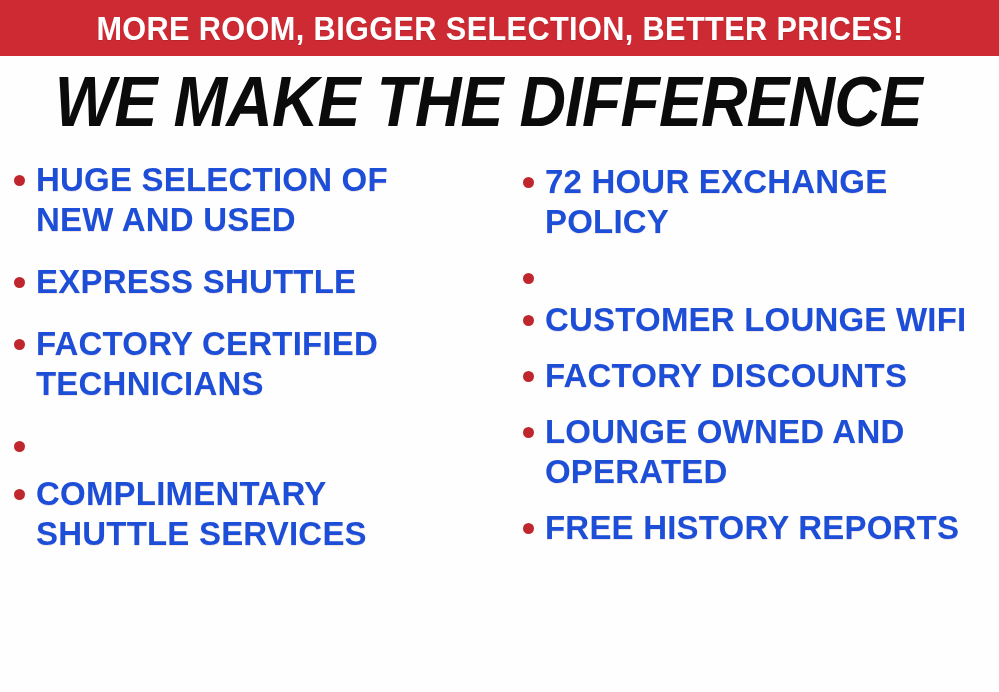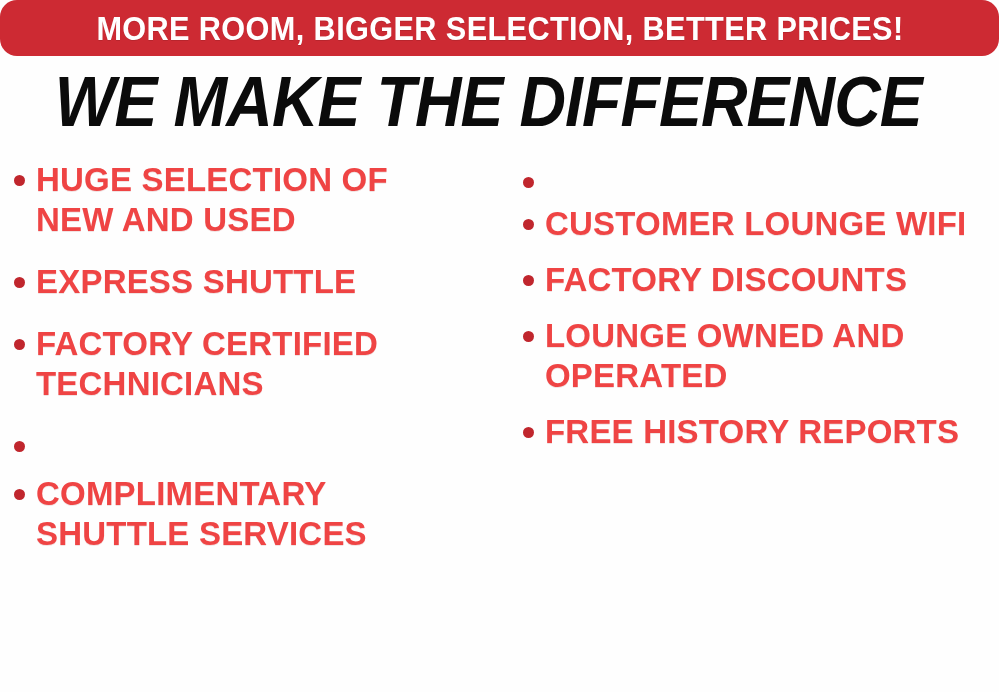--- a/index.html
+++ b/index.html
@@ -26,21 +26,20 @@
   .banner {
     position: absolute;
     left: 0;
     top: 0;
     width: 999px;
     height: 56px;
     background: #cd2a33;
     display: flex;
     align-items: center;
     justify-content: center;
-    border-radius: 17px;
   }
   .banner-text {
     color: #ffffff;
     font-family: "Liberation Sans", sans-serif;
     font-weight: bold;
     font-size: 33px;
     line-height: 33px;
     letter-spacing: 0.4px;
     transform: scaleX(0.93);
     transform-origin: center center;
@@ -112,21 +111,21 @@
   .bullet-dot {
     flex: 0 0 auto;
     width: 11px;
     height: 11px;
     border-radius: 50%;
     background: #c0262d;
     margin-top: 15px;
     margin-right: 11px;
   }
   .bullet-label {
-    color: #ef4444;
+    color: #1d4ed8;
     font-family: "Liberation Sans", sans-serif;
     font-weight: bold;
     font-size: 33px;
     line-height: 40px;
     letter-spacing: 0.2px;
     text-shadow: 0 1px 0 rgba(150,30,35,0.12);
   }
   .col-left .bullet-label {
     max-width: 430px;
   }
@@ -170,20 +169,24 @@
           <span class="bullet-dot"></span>
           <span class="bullet-label">COMPLIMENTARY SHUTTLE SERVICES</span>
         </li>
       </ul>
     </div>
 
     <div class="col col-right">
       <ul class="bullet-list">
         <li class="bullet-item">
           <span class="bullet-dot"></span>
+          <span class="bullet-label">72 HOUR EXCHANGE POLICY</span>
+        </li>
+        <li class="bullet-item">
+          <span class="bullet-dot"></span>
         </li>
         <li class="bullet-item">
           <span class="bullet-dot"></span>
           <span class="bullet-label">CUSTOMER LOUNGE WIFI</span>
         </li>
         <li class="bullet-item">
           <span class="bullet-dot"></span>
           <span class="bullet-label">FACTORY DISCOUNTS</span>
         </li>
         <li class="bullet-item">

